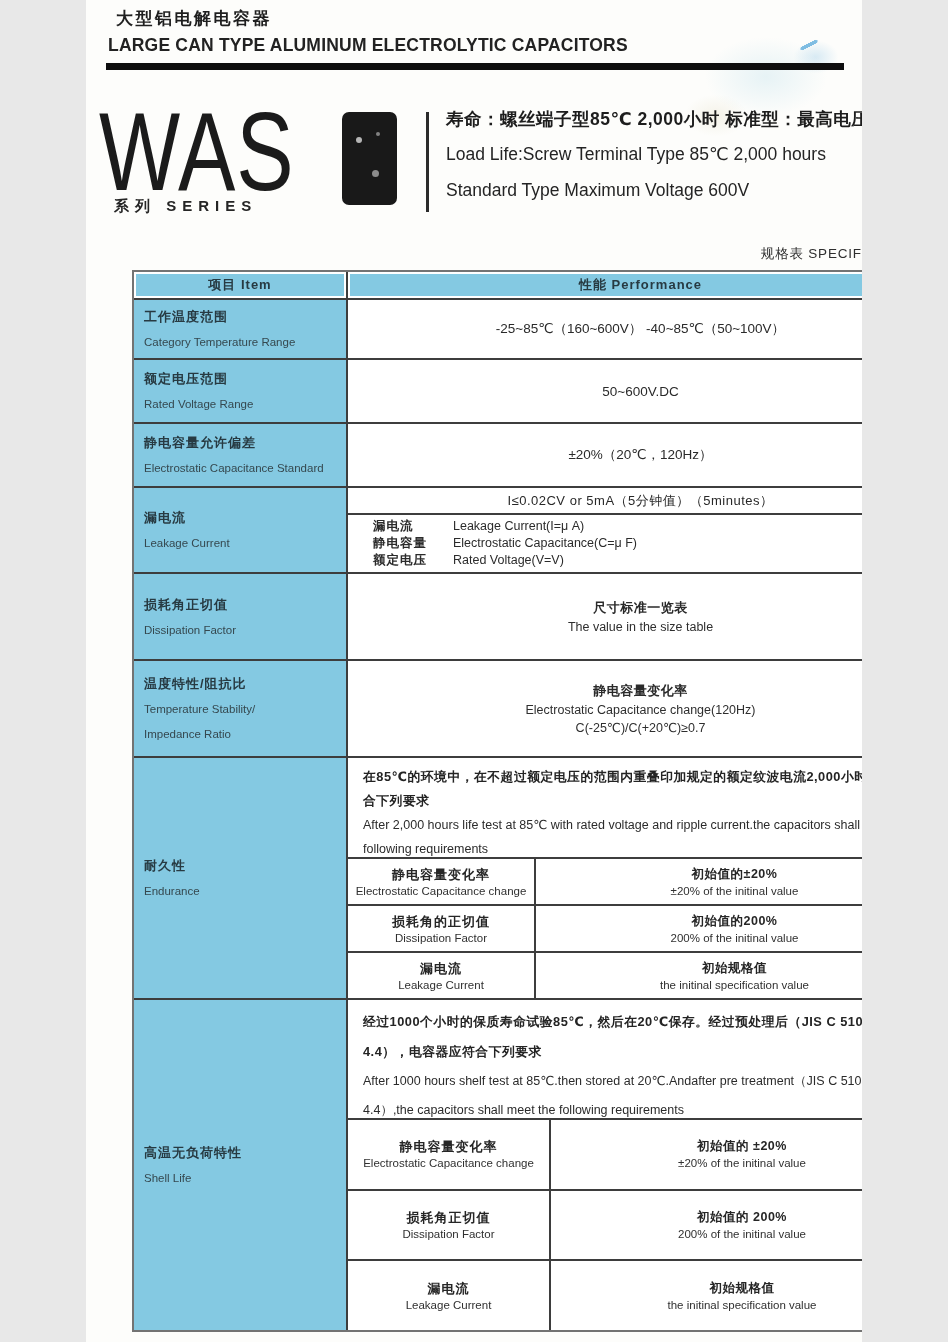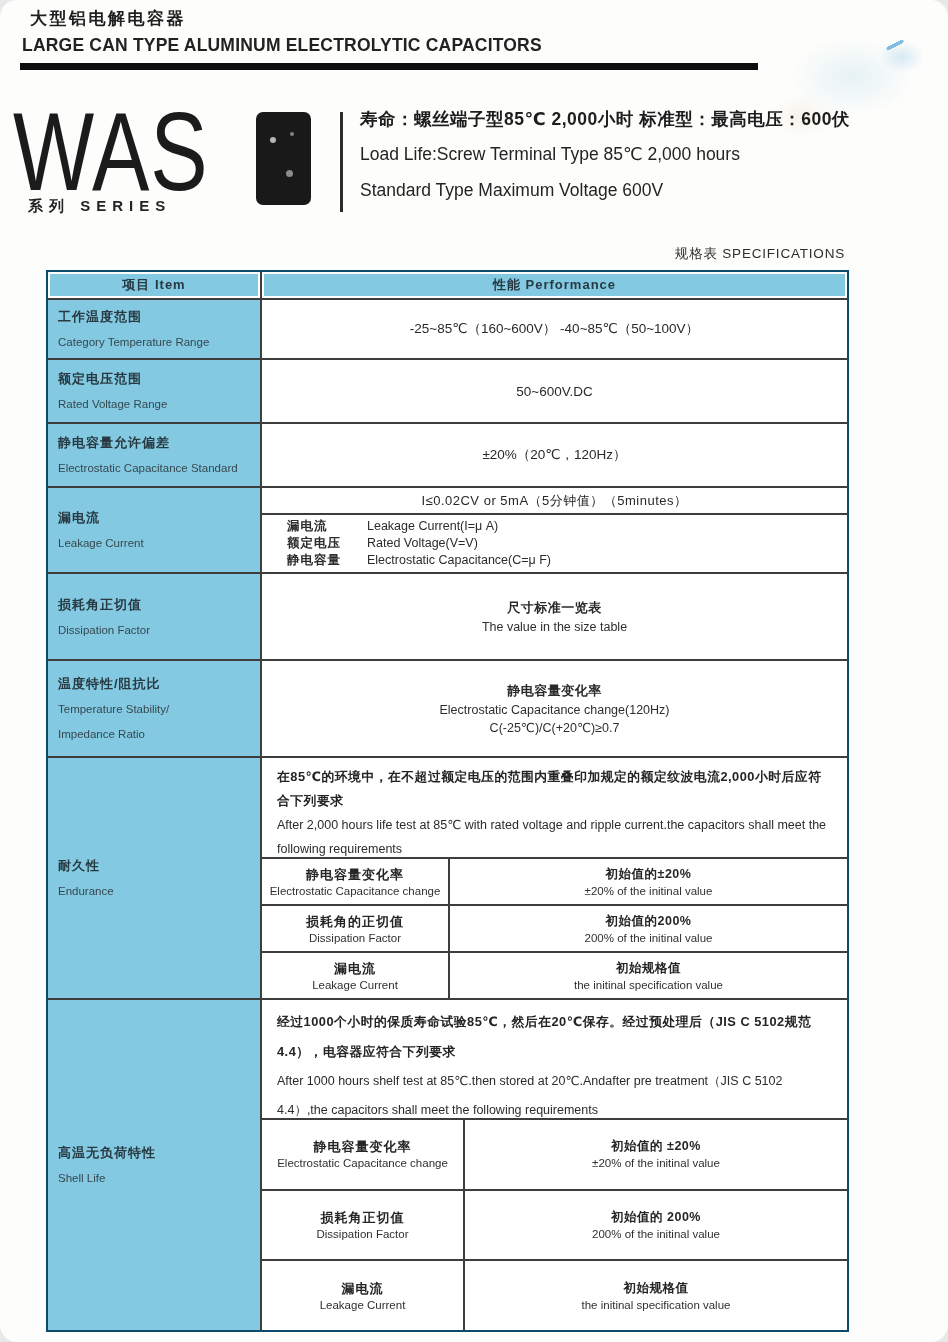--- a/index.html
+++ b/index.html
@@ -1,19 +1,19 @@
 <!DOCTYPE html>
 <html><head>
 <meta charset="utf-8">
 <style>
   html,body { margin:0; padding:0; background:#e8e8e8; }
   .sheet {
-    position:relative; width:948px; height:1342px; margin:0 auto;
+    position:relative; width:776px; height:1342px; margin:0 auto;
     background:#fdfdfb; overflow:hidden;
-    font-family:"Liberation Sans","DejaVu Sans",sans-serif; color:#262626;border-radius:17px;
+    font-family:"Liberation Sans","DejaVu Sans",sans-serif; color:#262626;
   }
 
   
   .title-cn { position:absolute; left:30px; top:7px; font-size:17px; font-weight:700; letter-spacing:2.5px; color:#1f1f1f; }
   .title-en { position:absolute; left:22px; top:35px; font-size:17.5px; font-weight:700; letter-spacing:0.2px; color:#222; }
   .rule { position:absolute; left:20px; top:63px; width:738px; height:7px; background:#0e0e0e; }
 
   .watermark { position:absolute; right:6px; top:18px; width:200px; height:130px; pointer-events:none;
     background:
       radial-gradient(ellipse 85px 55px at 55% 45%, rgba(150,205,225,0.22), rgba(150,205,225,0) 72%),
@@ -38,21 +38,21 @@
   .vline { position:absolute; left:340px; top:112px; width:3px; height:100px; background:#2b2b2b; }
 
   .tagline { position:absolute; left:360px; top:109px; width:580px; }
   .tg-cn { font-size:17.5px; font-weight:700; color:#1d1d1d; line-height:20px; margin-bottom:15px; letter-spacing:0.5px; }
   .tg-en { font-size:17.5px; font-weight:400; color:#242424; line-height:20px; margin-bottom:16px; }
 
   .spec-label { position:absolute; left:0; top:245px; width:845px; text-align:right;
                 font-size:13.5px; font-weight:400; letter-spacing:0.8px; color:#2e2e2e; }
 
   
-  .spec-table { position:absolute; left:46px; top:270px; width:799px; border:2px solid #0c4a6e; background:#fff; }
+  .spec-table { position:absolute; left:46px; top:270px; width:799px; border:2px solid #737373; background:#fff; }
   .trow { display:flex; border-top:2px solid #3d3d3d; }
 
   .lcell { width:214px; flex:none; border-right:2px solid #3d3d3d; padding:0; box-sizing:border-box; display:flex; background:#14532d; }
   .lbox { background:#84C9E2; flex:1; display:flex; flex-direction:column; justify-content:center; padding:4px 10px; box-sizing:border-box; }
   .l-cn { font-size:13px; font-weight:700; color:#273a42; letter-spacing:1px; line-height:17px; }
   .l-en { font-size:11.5px; font-weight:400; color:#35484f; line-height:15px;margin-top:10px; }
 
   .hrow { display:flex; height:26px; }
   .hcell { padding:2px; box-sizing:border-box; display:flex; }
   .hcell.item { width:214px; flex:none; border-right:2px solid #3d3d3d; }
@@ -177,26 +177,26 @@
       </div>
         </div>
       <div class="leak-wrap">
         <div class="leak-formula">I≤0.02CV or 5mA（5分钟值）（5minutes）</div>
         <div class="leak-defs">
           <div class="leak-def">
             <span class="leak-term">漏电流</span>
             <span>Leakage Current(I=μ A)</span>
           </div>
           <div class="leak-def">
+            <span class="leak-term">静电容量</span>
+            <span>Electrostatic Capacitance(C=μ F)</span>
+          </div>
+          <div class="leak-def">
             <span class="leak-term">额定电压</span>
             <span>Rated Voltage(V=V)</span>
-          </div>
-          <div class="leak-def">
-            <span class="leak-term">静电容量</span>
-            <span>Electrostatic Capacitance(C=μ F)</span>
           </div>
         </div>
       </div>
     </div>
 
     <div class="trow h-r5">
       <div class="lcell">
           <div class="lbox">
         <span class="l-cn">损耗角正切值</span>
         <span class="l-en">Dissipation Factor</span>

